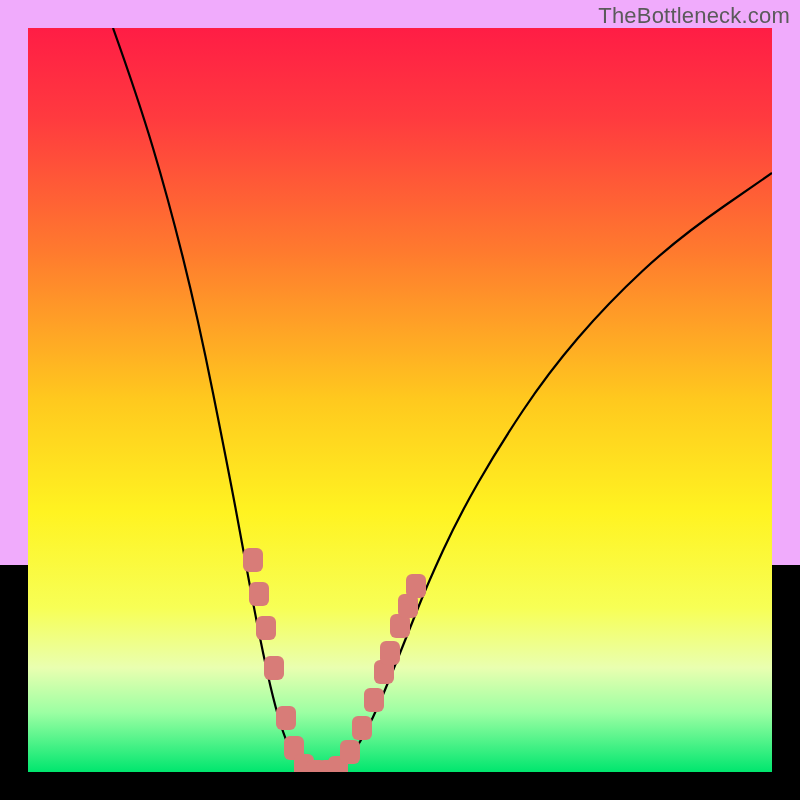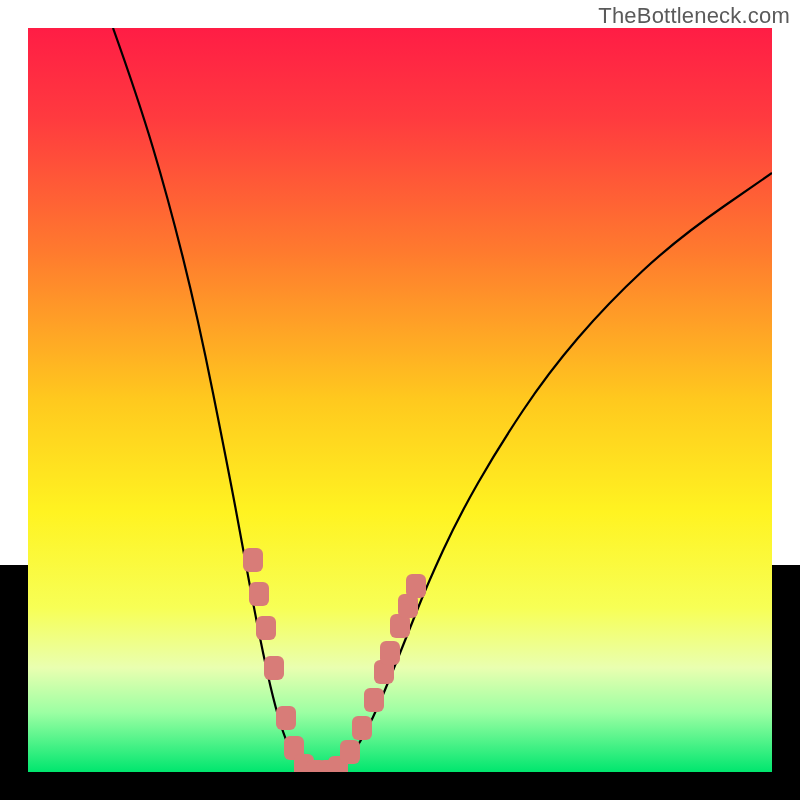--- a/index.html
+++ b/index.html
@@ -9,21 +9,21 @@
     height: 800px;
     background: #000;
     overflow: hidden;
   }
   .frame {
     position: absolute;
     left: 0;
     top: 0;
     width: 800px;
     height: 565px;
-    background: #ffffff;
+    background: #f0abfc;
   }
   .plot {
     position: absolute;
     left: 28px;
     top: 28px;
     width: 744px;
     height: 744px;
     overflow: hidden;
   }
   .gradient {

